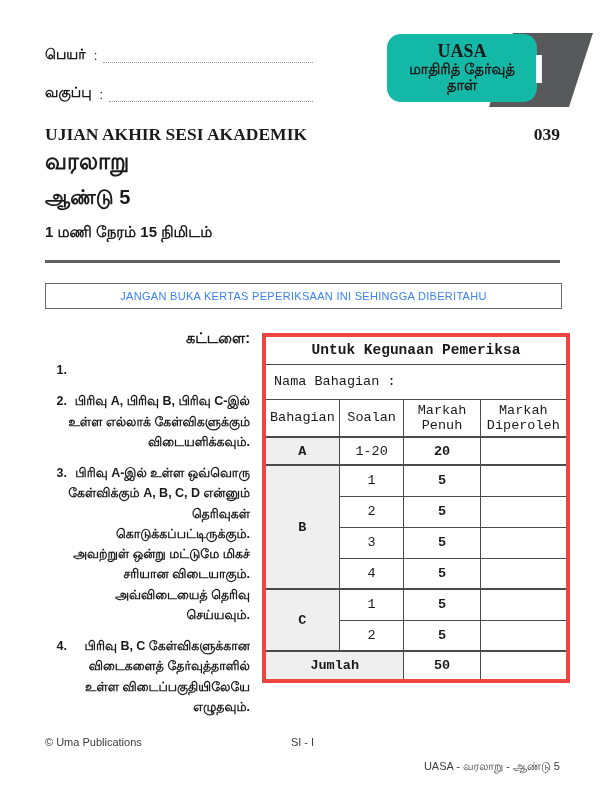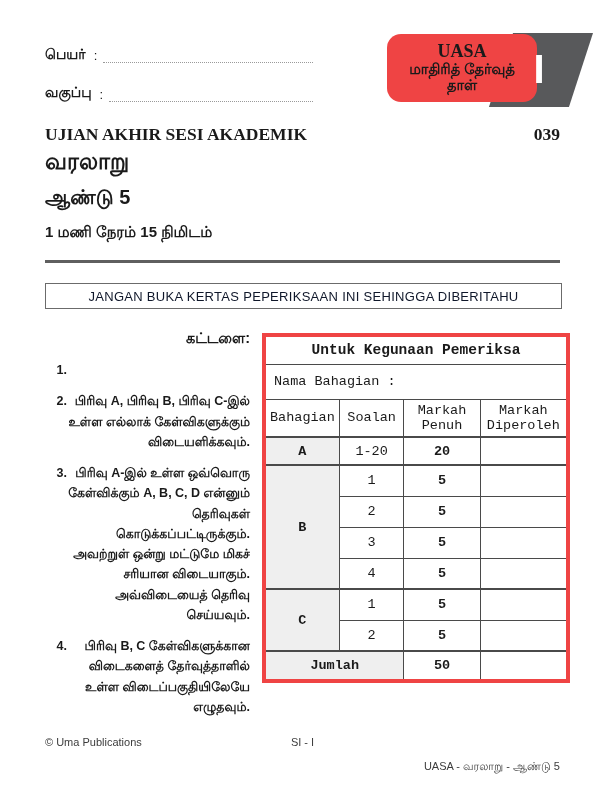--- a/index.html
+++ b/index.html
@@ -9,21 +9,21 @@
     margin:0 auto;
   }
   
   .field-row{position:absolute;left:45px;width:268px;display:flex;align-items:flex-end;}
   .field-row .lbl{font-weight:bold;font-size:14px;white-space:nowrap;}
   .field-row .colon{font-size:13px;margin:0 6px 0 8px;}
   .field-row .dots{flex:1;border-bottom:1.5px dotted #9a9a9a;height:14px;}
   
   .badge{position:absolute;left:387px;top:33px;width:208px;height:72px;}
   .badge-light{
-    position:absolute;left:0;top:1px;width:150px;height:68px;background:#ef4444;
+    position:absolute;left:0;top:1px;width:150px;height:68px;background:#14b8a6;
     border-radius:14px;display:flex;flex-direction:column;justify-content:center;
     align-items:center;text-align:center;
   }
   .badge-l1{font-family:"Liberation Serif",serif;font-weight:bold;font-size:18px;line-height:1.05;}
   .badge-l2,.badge-l3{font-weight:bold;font-size:14.5px;line-height:1.15;}
   .badge-dark{
     position:absolute;left:126px;top:0;width:80px;height:74px;background:#58595b;
     transform:skewX(-18deg);transform-origin:top left;
   }
   .badge-num{
@@ -38,21 +38,21 @@
   .exam-code{position:absolute;right:40px;top:124px;font-family:"Liberation Serif",serif;
     font-weight:bold;font-size:17.5px;}
   .subject{position:absolute;left:45px;top:148px;font-weight:bold;font-size:23px;}
   .year{position:absolute;left:45px;top:186px;font-weight:bold;font-size:20px;}
   .duration{position:absolute;left:45px;top:223px;font-weight:bold;font-size:15px;}
   
   .divider{position:absolute;left:45px;top:260px;width:515px;height:3px;background:#5f5f5f;}
   .warning-box{
     position:absolute;left:45px;top:283px;width:515px;height:24px;border:1px solid #6b6b6b;
     display:flex;align-items:center;justify-content:center;
-    font-size:13px;letter-spacing:.3px;color:#0f172a;
+    font-size:11px;letter-spacing:.3px;color:#3b82f6;
   }
   
   .instructions{position:absolute;left:45px;top:330px;width:205px;text-align:right;}
   .instr-heading{font-weight:bold;font-size:14.5px;margin-bottom:12px;}
   .instr-item{display:flex;margin-bottom:11px;}
   .instr-num{font-weight:bold;font-size:12.5px;width:22px;flex:none;line-height:1.62;}
   .instr-text{font-weight:bold;font-size:12.5px;line-height:1.62;}
   
   .exam-table{
     position:absolute;left:262px;top:333px;width:308px;border-collapse:collapse;

